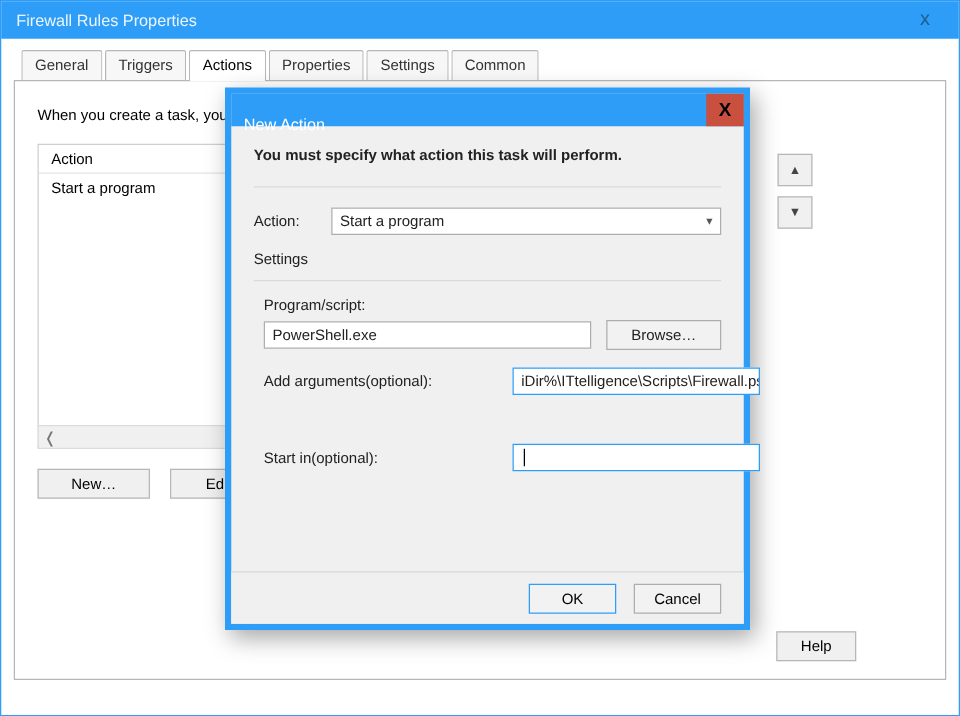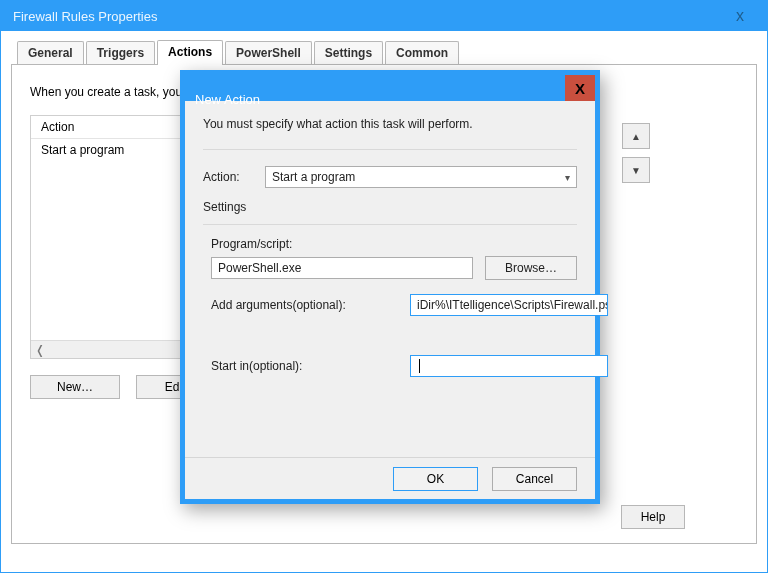--- a/index.html
+++ b/index.html
@@ -39,24 +39,23 @@
     width: 34px; text-align:center;
   }
   .parent-body {
     position: absolute;
     left: 10px; right: 10px; top: 38px; bottom: 10px;
   }
 
   
   .tabstrip {
     display: flex;
-    align-items: flex-end;
+    align-items: flex-start;
     gap: 2px;
     margin-left: 6px;
-    font-weight: bold;
   }
   .tab {
     border: 1px solid #b7b7b7;
     border-bottom: none;
     background: #f7f7f7;
     padding: 4px 10px 5px 10px;
     font-size: 12px;
     color: #333;
     border-top-left-radius: 2px;
     border-top-right-radius: 2px;
@@ -165,21 +164,21 @@
     color: #000;
     display:flex; align-items:center; justify-content:center;
     font-family: Arial, sans-serif;
     font-size: 15px; font-weight: bold;
   }
   .modal-body {
     padding: 14px 18px 10px 18px;
     font-size: 12px;
     color: #222;
   }
-  .modal-instruction { margin-bottom: 18px; margin-top: 2px;}
+  .modal-instruction { margin-bottom: 18px; margin-top: 2px; font-weight: bold;}
   .hr { height:1px; background:#d9d9d9; margin-bottom: 16px;}
   .row { display:flex; align-items:center; margin-bottom: 12px; }
   .row .label { width: 62px; }
   .dropdown {
     flex:1; height:22px;
     border:1px solid #adadad;
     background:#fff;
     display:flex; align-items:center; justify-content:space-between;
     padding:0 6px;
   }
@@ -213,21 +212,21 @@
 
   .modal-footer {
     position:absolute; left:0; right:0; bottom:0;
     border-top:1px solid #d6d6d6;
     height:42px;
     display:flex; align-items:center; justify-content:flex-end;
     gap:14px; padding-right:18px;
     background:#f0f0f0;
   }
   .mbtn {
-    width:85px; height:24px;
+    width:70px; height:24px;
     border:1px solid #adadad; background:#f2f2f2;
     display:flex; align-items:center; justify-content:center;
     font-size:12px;
   }
   .mbtn.primary { border-color:#2e9df7; }
 
   .help-btn {
     position:absolute;
     left: 620px; top: 504px;
     width: 64px; z-index:5;
@@ -240,21 +239,21 @@
   <div class="parent-titlebar">
     <span class="title">Firewall Rules Properties</span>
     <span class="close">x</span>
   </div>
 
   <div class="parent-body">
     <div class="tabstrip">
       <div class="tab">General</div>
       <div class="tab">Triggers</div>
       <div class="tab active">Actions</div>
-      <div class="tab">PowerShell</div>
+      <div class="tab">Properties</div>
       <div class="tab">Settings</div>
       <div class="tab">Common</div>
     </div>
     <div class="tabpanel" style="position:relative;">
       <div class="instruction">When you create a task, you must specify the action that will occur when your task starts.</div>
 
       <div class="actions-list">
         <div class="actions-header">Action</div>
         <div class="actions-row">Start a program</div>
         <div class="actions-hscroll">

